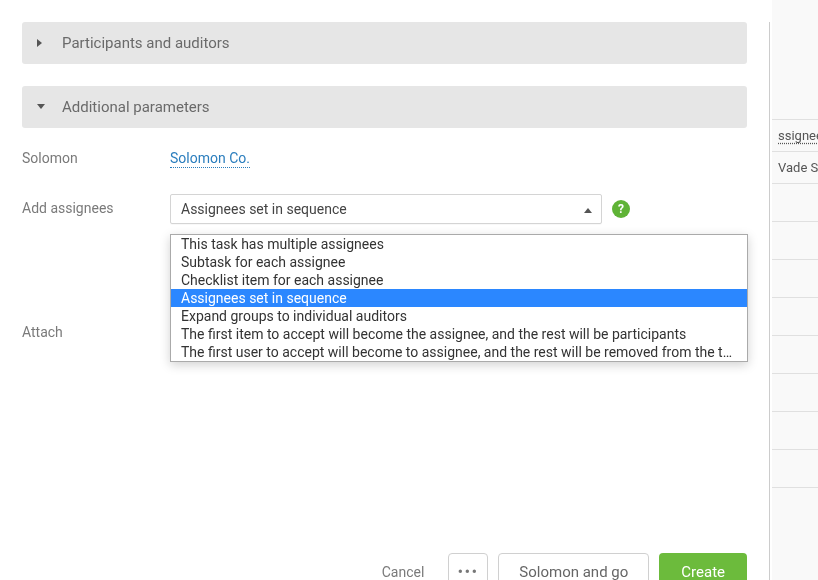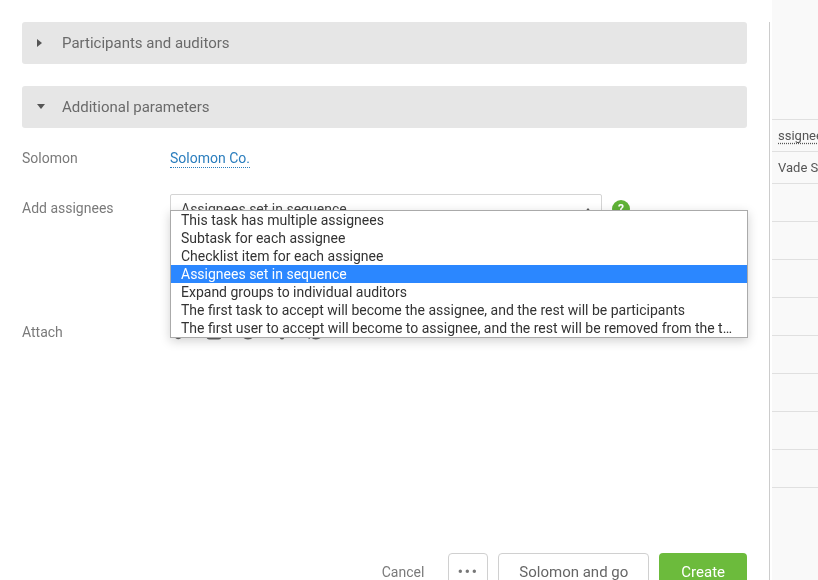--- a/index.html
+++ b/index.html
@@ -129,21 +129,21 @@
     color: #fff;
     font-weight: bold;
     font-size: 12px;
     display: flex;
     align-items: center;
     justify-content: center;
     cursor: pointer;
   }
   .dropdown {
     position: absolute;
-    top: 16px;
+    top: 40px;
     left: 0;
     width: 578px;
     background: #fff;
     border: 1px solid #aaa;
     box-shadow: 0 3px 10px rgba(0,0,0,0.18);
     z-index: 100;
     max-height: 300px;
     overflow: auto;
   }
   .dropdown .option {
@@ -287,21 +287,21 @@
             </div>
             <div class="help-icon">
               <span>?</span>
             </div>
             <div class="dropdown" id="dropdown">
                 <div class="option">This task has multiple assignees</div>
                 <div class="option">Subtask for each assignee</div>
                 <div class="option">Checklist item for each assignee</div>
                 <div class="option selected">Assignees set in sequence</div>
                 <div class="option">Expand groups to individual auditors</div>
-                <div class="option">The first task to accept will become the assignee, and the rest will be participants</div>
+                <div class="option">The first item to accept will become the assignee, and the rest will be participants</div>
                 <div class="option">The first user to accept will become to assignee, and the rest will be removed from the task</div>
               </div>
           </div>
         </div>
       </div>
 
       <div class="attach-row">
         <div class="label">Attach</div>
         <div class="icon-bar">
           <span class="icn">

